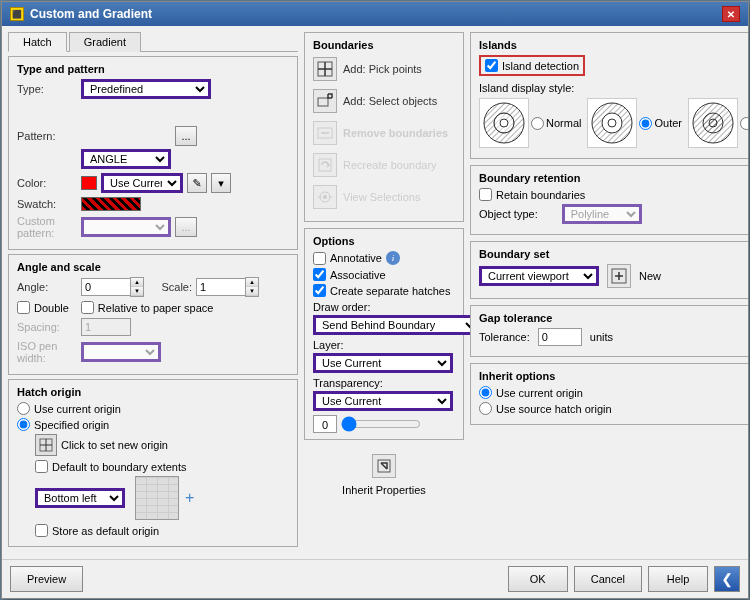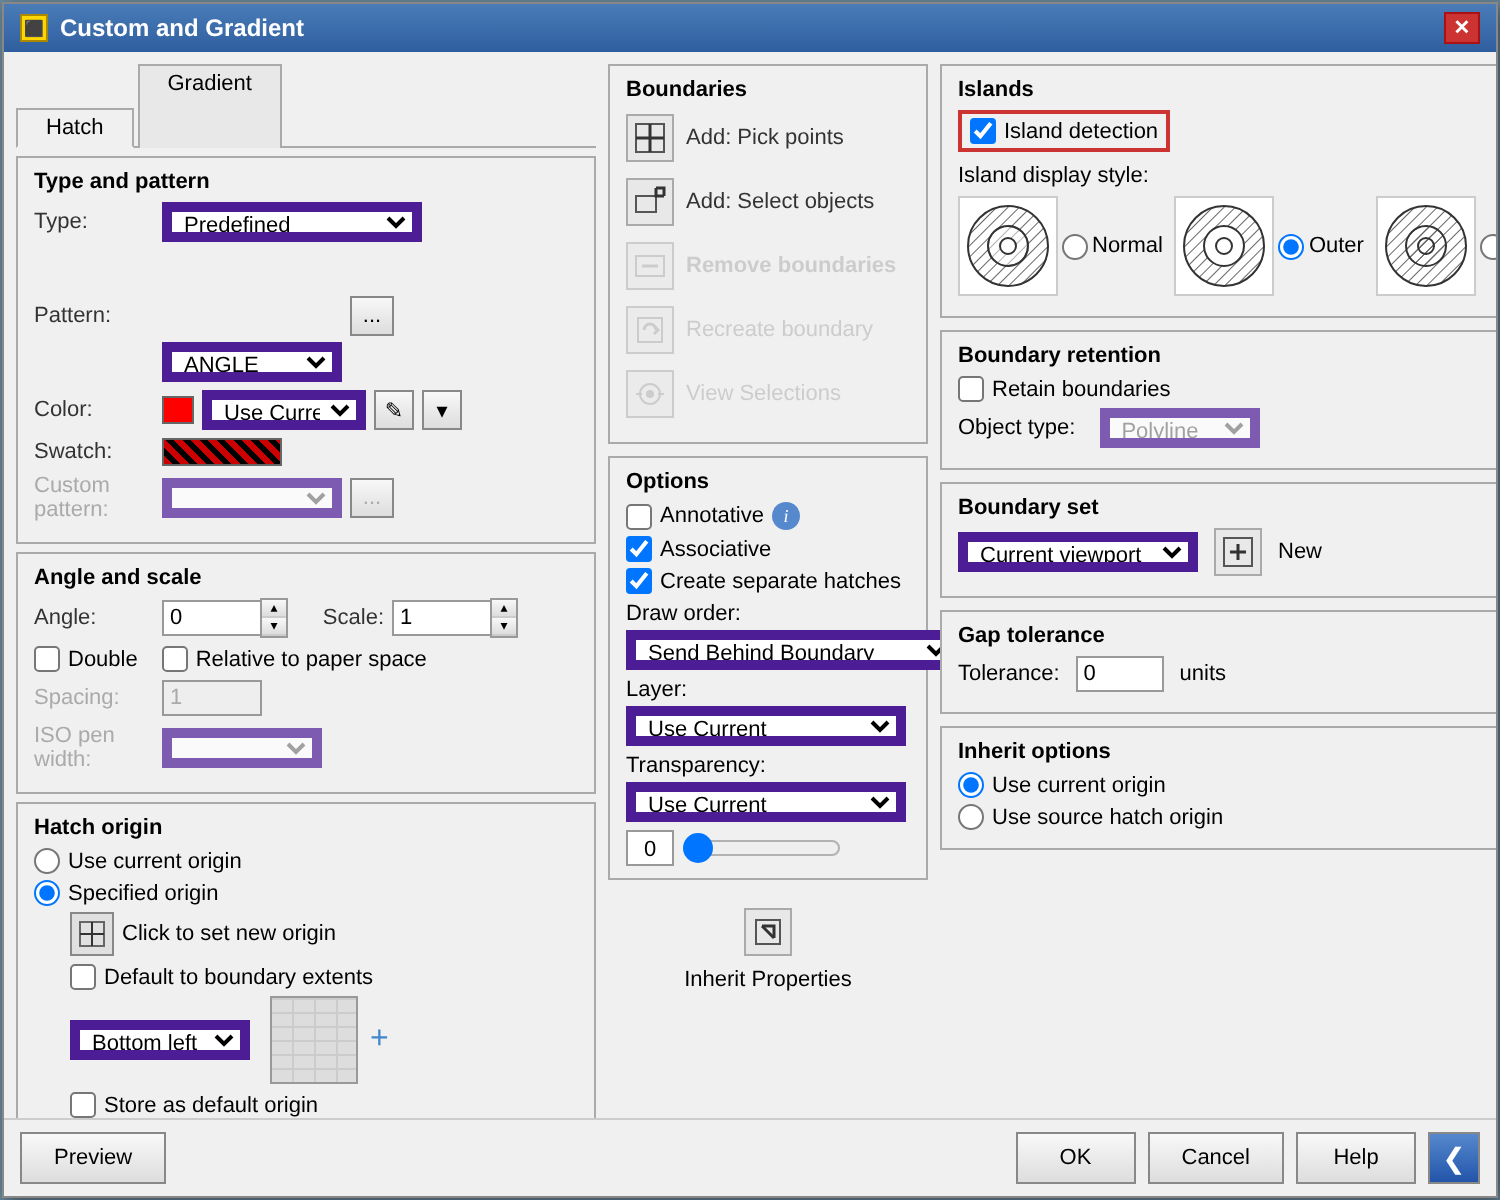--- a/index.html
+++ b/index.html
@@ -90,21 +90,20 @@
       border-bottom: none;
       background: #e8e8e8;
       cursor: pointer;
       font-size: 11px;
       margin-right: 2px;
       margin-bottom: -1px;
     }
     .tab.active {
       background: #f0f0f0;
       border-bottom: 1px solid #f0f0f0;
-      margin-top: 22px;
     }
     .section-box {
       border: 1px solid #aaa;
       padding: 6px 8px;
       background: #f0f0f0;
       position: relative;
     }
     .section-title {
       font-weight: bold;
       margin-bottom: 4px;
@@ -117,21 +116,21 @@
       gap: 4px;
     }
     .label {
       width: 60px;
       font-size: 11px;
       color: #333;
     }
     select {
       height: 20px;
       font-size: 11px;
-      border: 5px solid #4c1d95;
+      border: 3px solid #4c1d95;
       background: white;
       padding: 0 2px;
     }
     input[type="text"] {
       height: 18px;
       font-size: 11px;
       border: 1px solid #999;
       background: white;
       padding: 0 3px;
     }
@@ -707,21 +706,21 @@
       </div>
 
       <div class="section-box">
         <div class="section-title">Boundary retention</div>
         <div class="checkbox-row">
           <input type="checkbox" style="">
           <span>Retain boundaries</span>
         </div>
         <div class="row">
           <span style="font-size:11px;">Object type:</span>
-          <select style="width:80px;margin-left:8px;" disabled="">
+          <select style="width:80px;margin-left:20px;" disabled="">
             <option>Polyline</option>
           </select>
         </div>
       </div>
 
       <div class="section-box">
         <div class="section-title">Boundary set</div>
         <div class="row">
           <select style="width:120px;">
             <option>Current viewport</option>

